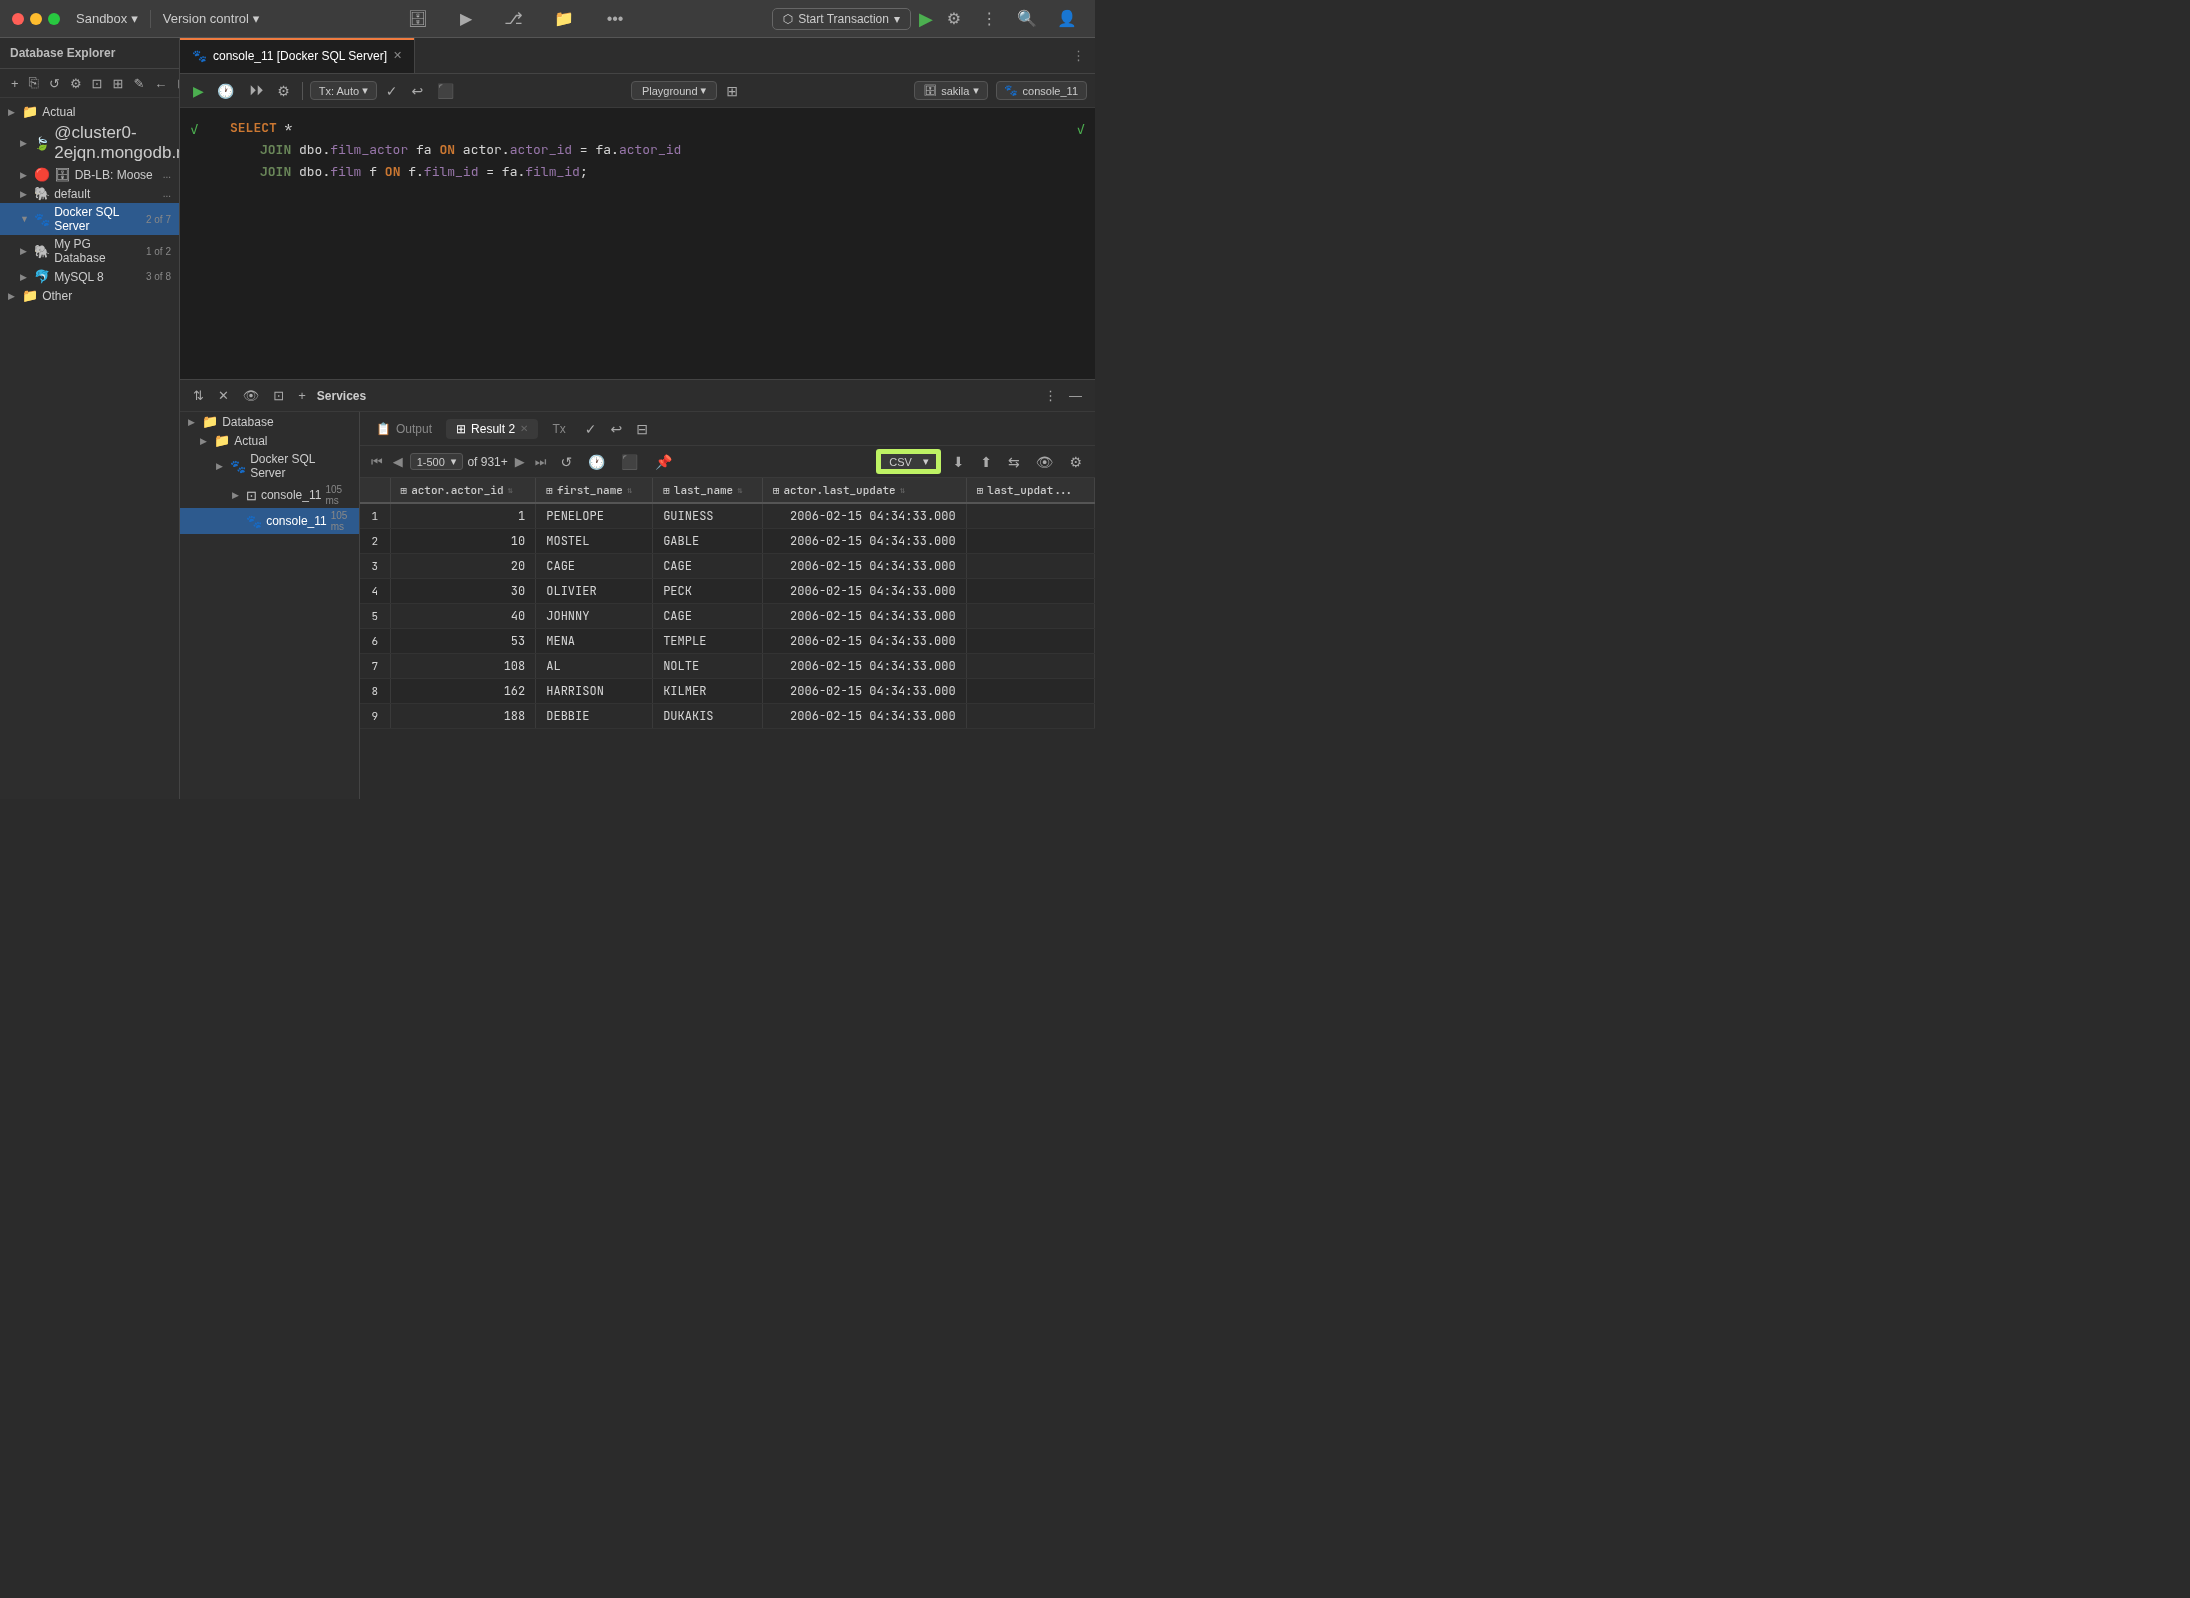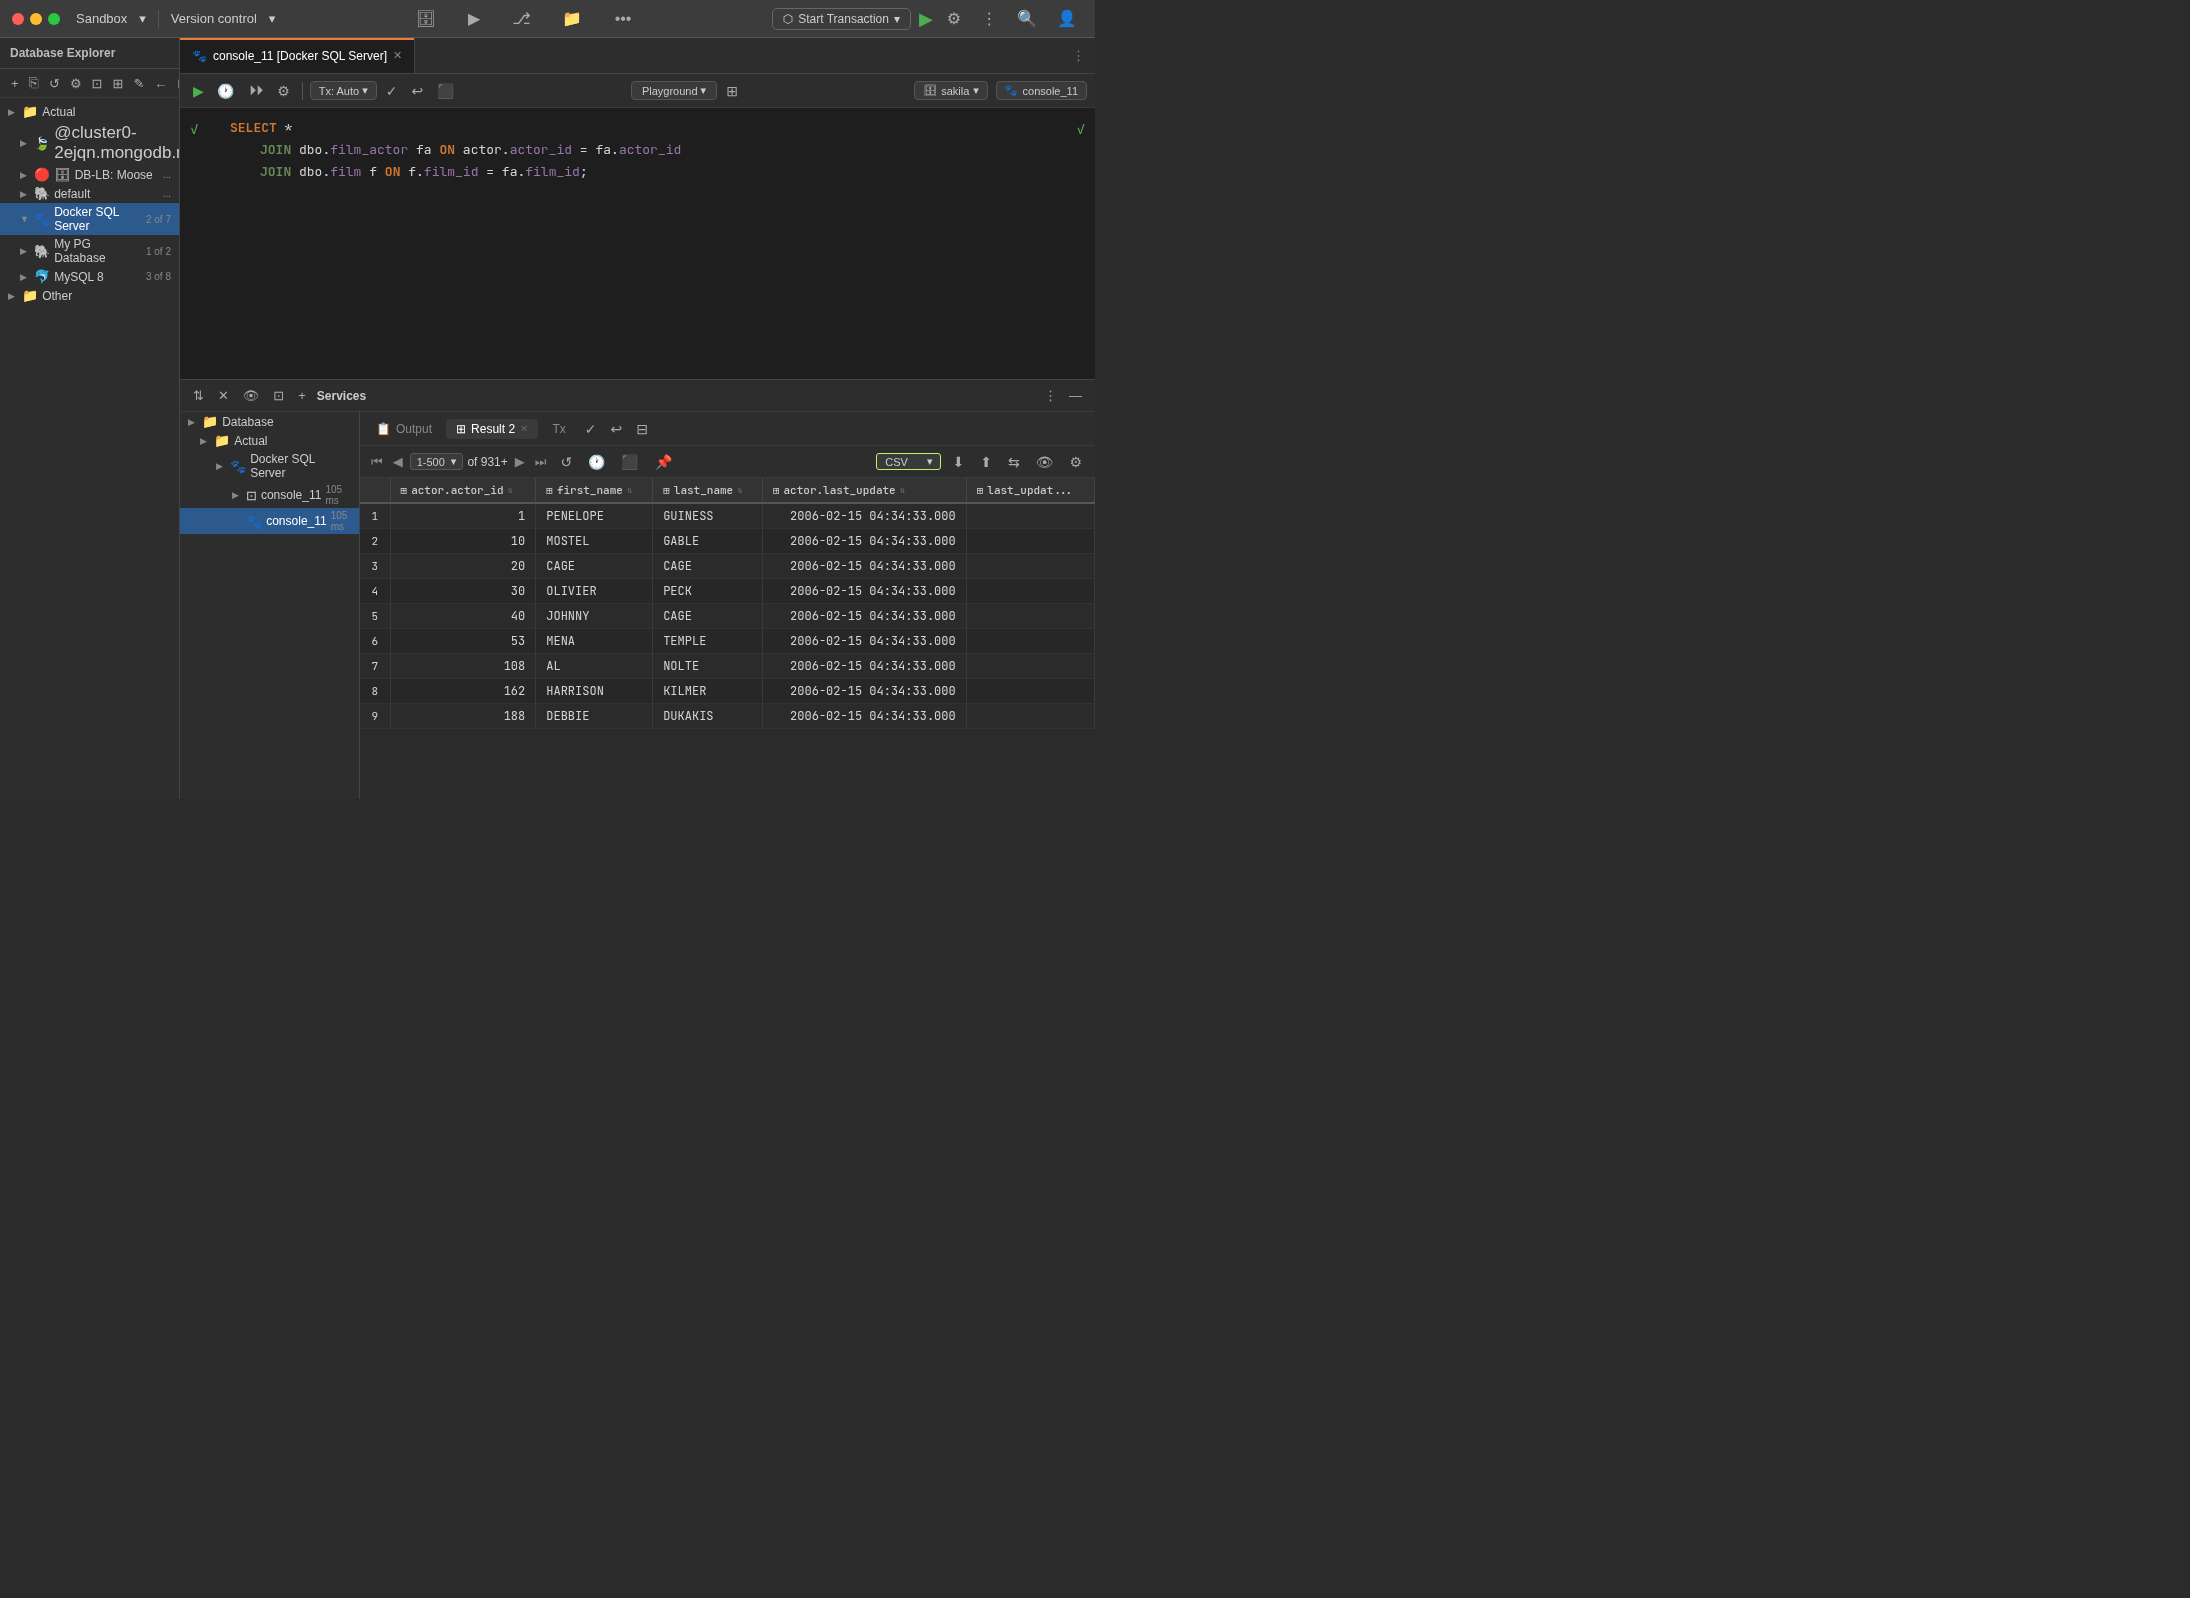--- a/index.html
+++ b/index.html
@@ -35,21 +35,21 @@
       border-radius: 50%;
     }
     .tl-red { background: #ff5f57; }
     .tl-yellow { background: #febc2e; }
     .tl-green { background: #28c840; }
     .titlebar-app {
       color: #ccc;
       font-size: 13px;
       display: flex;
       align-items: center;
-      gap: 12px;
+      gap: 4px;
     }
     .titlebar-center {
       flex: 1;
       display: flex;
       justify-content: center;
       align-items: center;
       gap: 20px;
     }
     .titlebar-icon-btn {
       color: #aaa;
@@ -419,30 +419,30 @@
       gap: 6px;
     }
     .nav-btn {
       color: #888;
       cursor: pointer;
       font-size: 13px;
       padding: 2px 3px;
     }
     .csv-btn {
       background: #3a3a3a;
-      border: 1px solid #bef264;
+      border: 5px solid #bef264;
       border-radius: 3px;
       color: #ccc;
       font-size: 11px;
       padding: 1px 8px;
       cursor: pointer;
       margin-left: auto;
       display: flex;
       align-items: center;
-      gap: 19px;
+      gap: 11px;
     }
 
     
     .results-table-container {
       flex: 1;
       overflow: auto;
     }
     .results-table {
       width: 100%;
       border-collapse: collapse;

